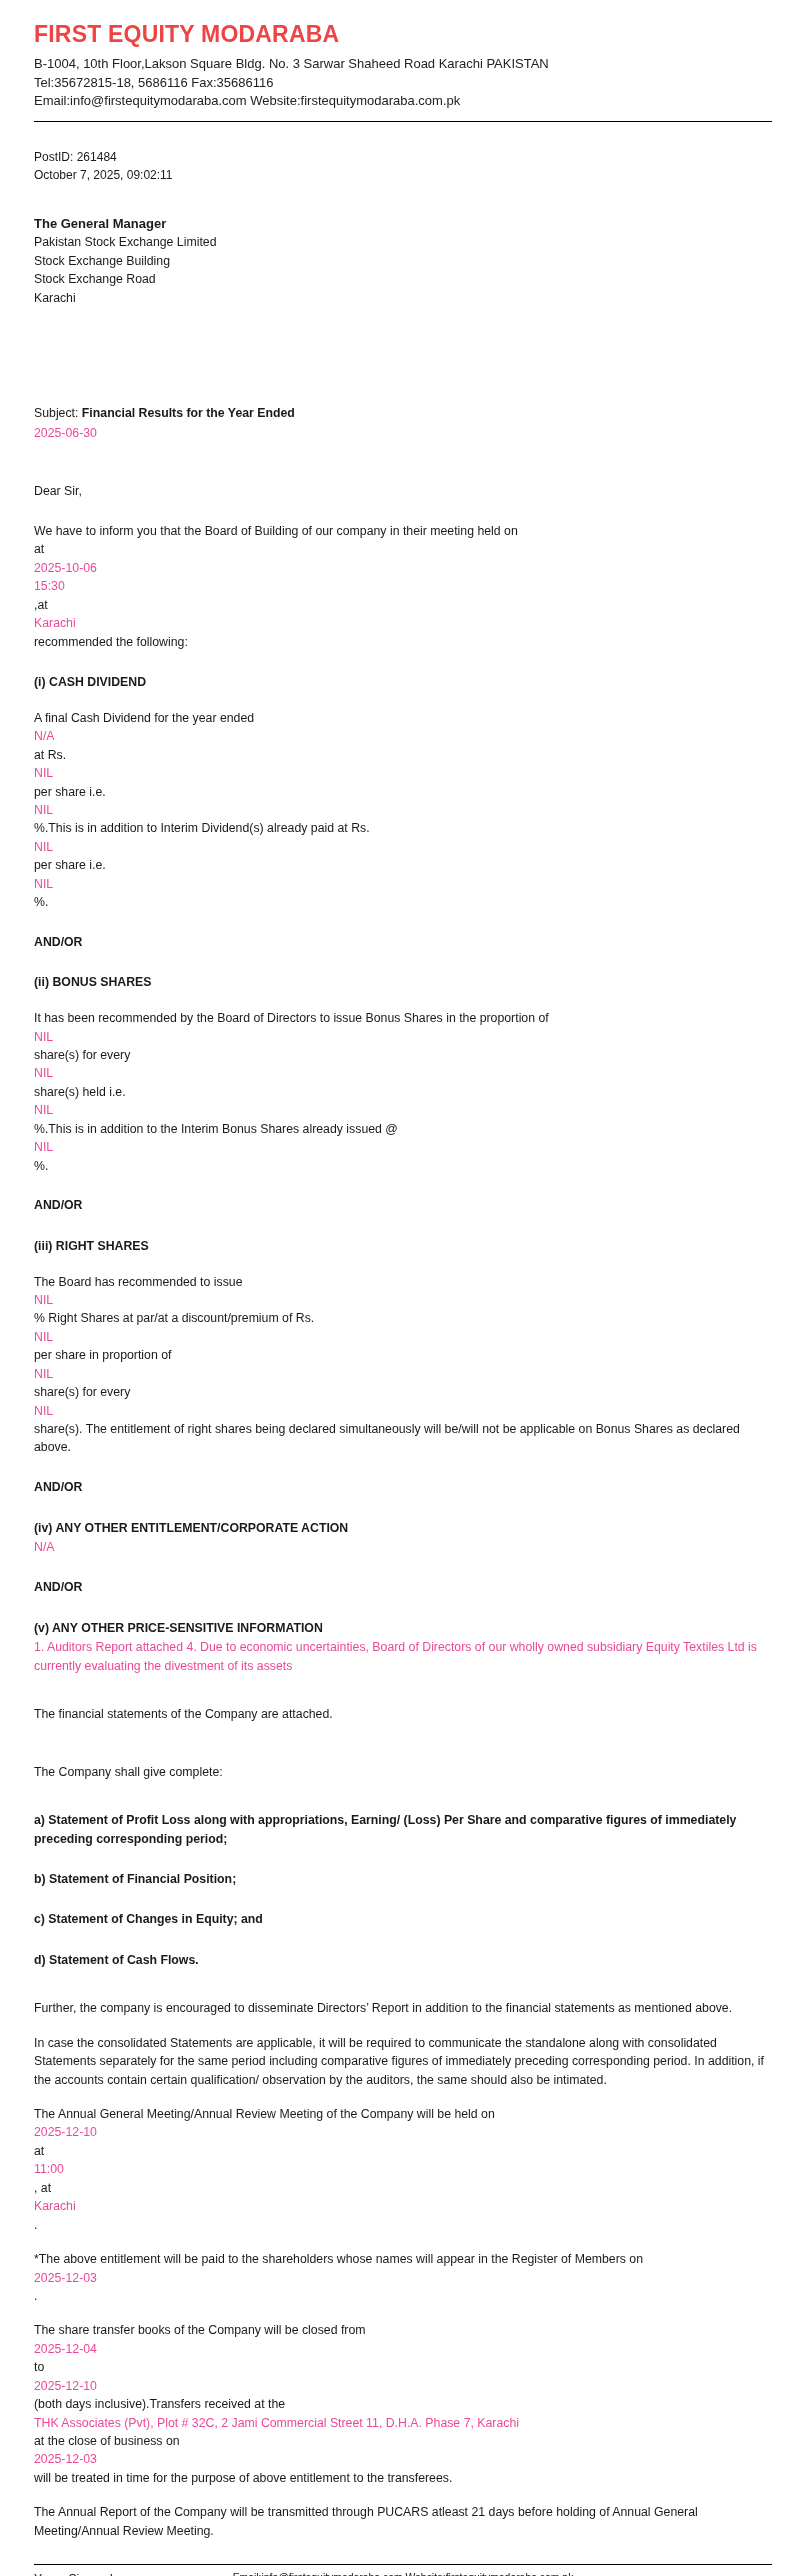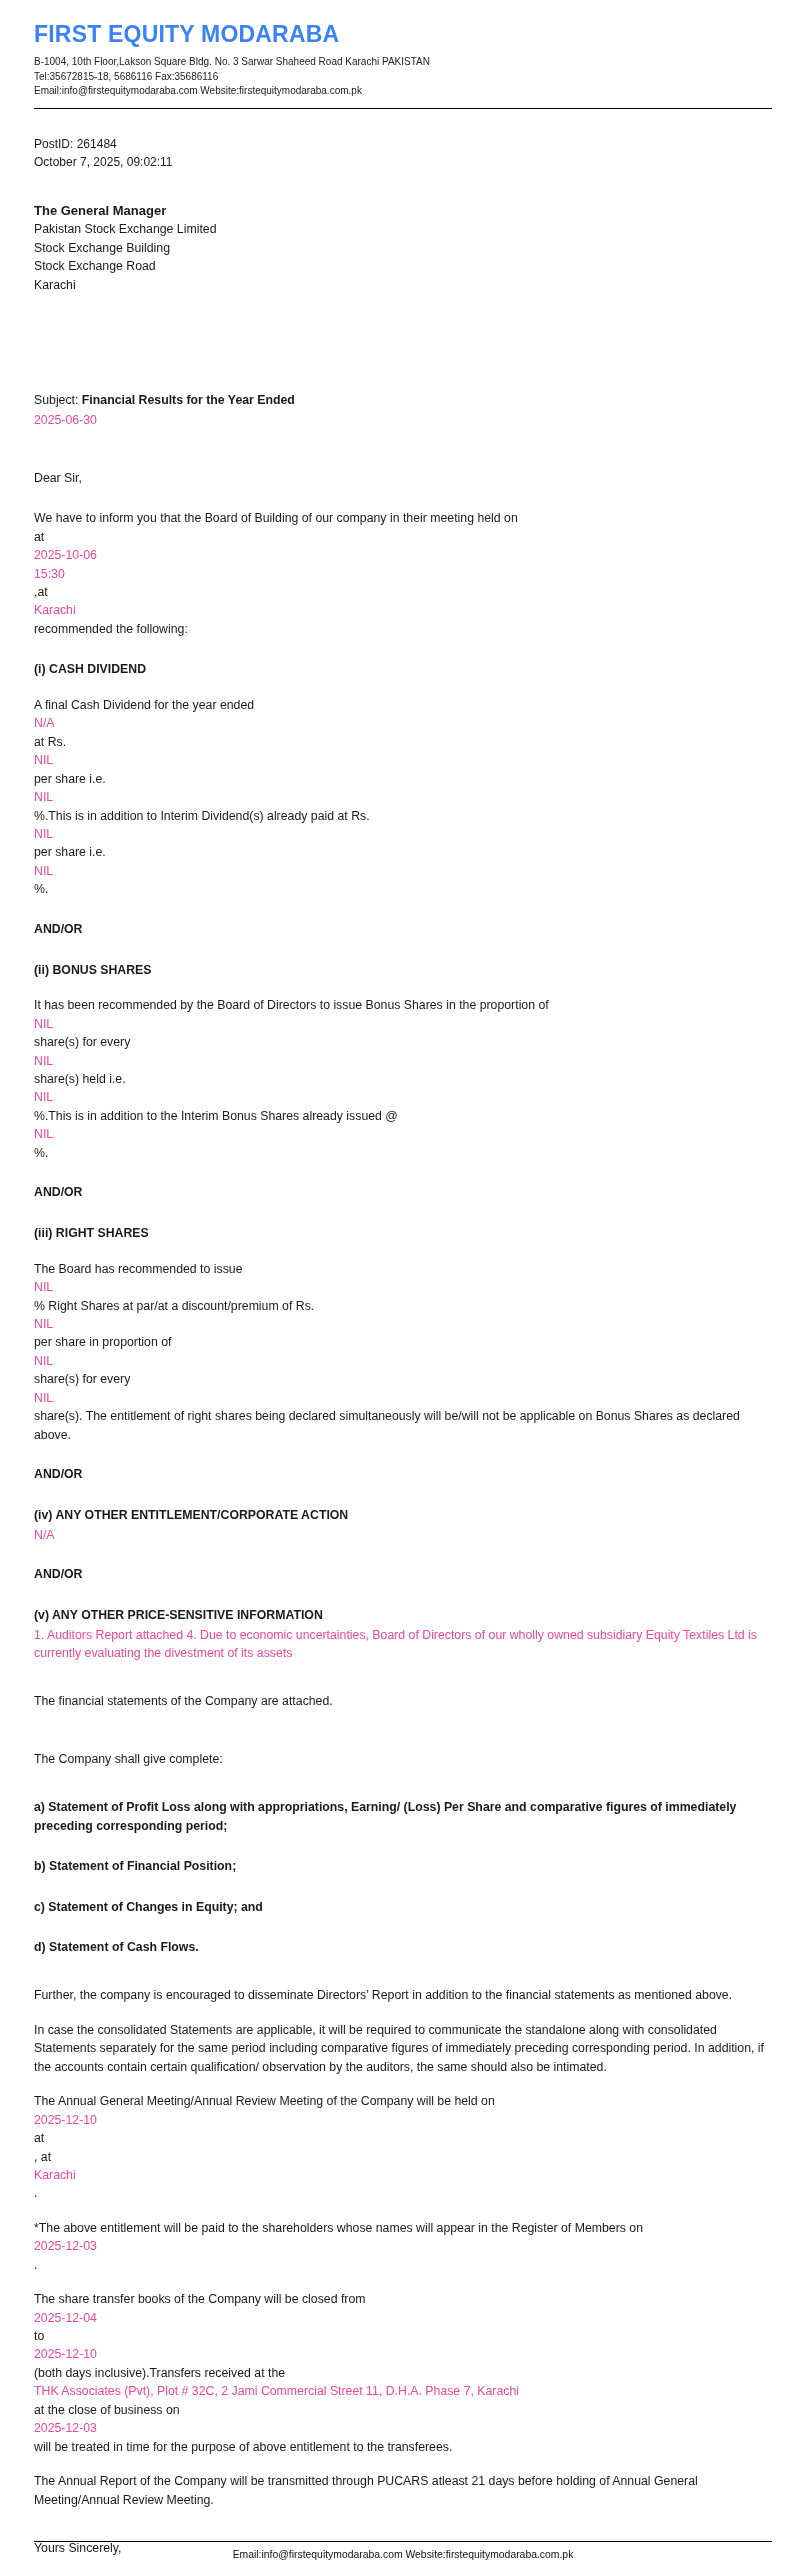--- a/index.html
+++ b/index.html
@@ -19,25 +19,25 @@
     width: 806px;
     box-sizing: border-box;
     padding: 18px 34px 10px 34px;
     position: relative;
     min-height: 2576px;
   }
   .letterhead-title {
     font-size: 23px;
     font-weight: bold;
     letter-spacing: 0.2px;
-    color: #3b82f6;
+    color: #ef4444;
     margin: 0 0 4px 0;
   }
   .letterhead-line {
-    font-size: 10px;
+    font-size: 13px;
     color: #222;
     line-height: 1.42;
   }
   .hr-top {
     border: none;
     border-top: 1.6px solid #000;
     margin: 10px 0 26px 0;
   }
   .meta-block {
     margin-bottom: 30px;
@@ -247,20 +247,21 @@
   <div class="gap-16"></div>
 
   <p class="para">In case the consolidated Statements are applicable, it will be required to communicate the standalone along with consolidated Statements separately for the same period including comparative figures of immediately preceding corresponding period. In addition, if the accounts contain certain qualification/ observation by the auditors, the same should also be intimated.</p>
 
   <div class="gap-16"></div>
 
   <div>
     <div class="tight">The Annual General Meeting/Annual Review Meeting of the Company will be held on</div>
     <div class="tight blue">2025-12-10</div>
     <div class="tight">at</div>
+    <div class="tight blue">11:00</div>
     <div class="tight">, at</div>
     <div class="tight blue">Karachi</div>
     <div class="tight">.</div>
   </div>
 
   <div class="gap-16"></div>
 
   <div>
     <div class="tight">*The above entitlement will be paid to the shareholders whose names will appear in the Register of Members on</div>
     <div class="tight blue">2025-12-03</div>

